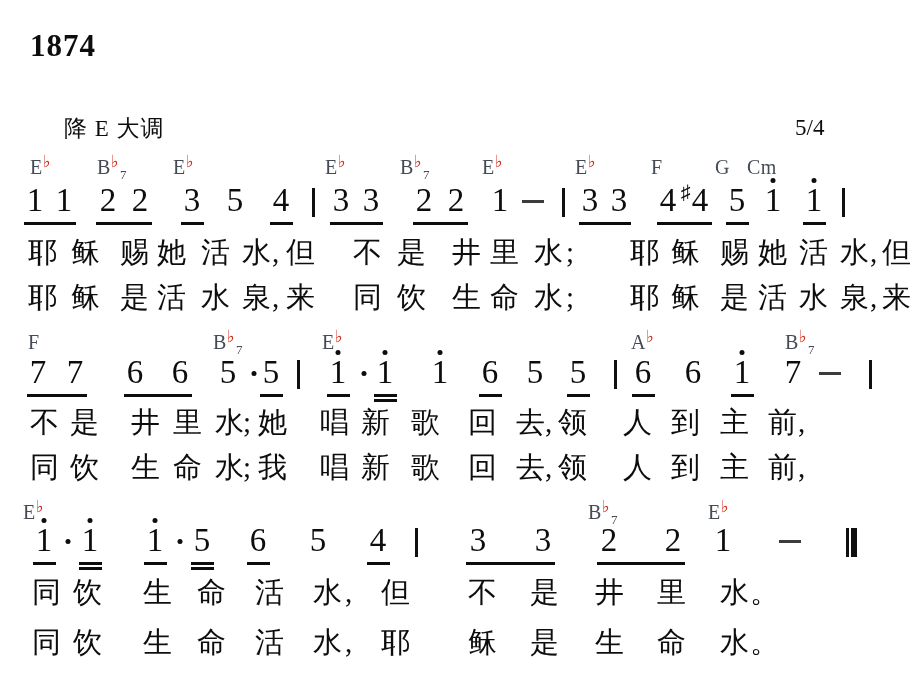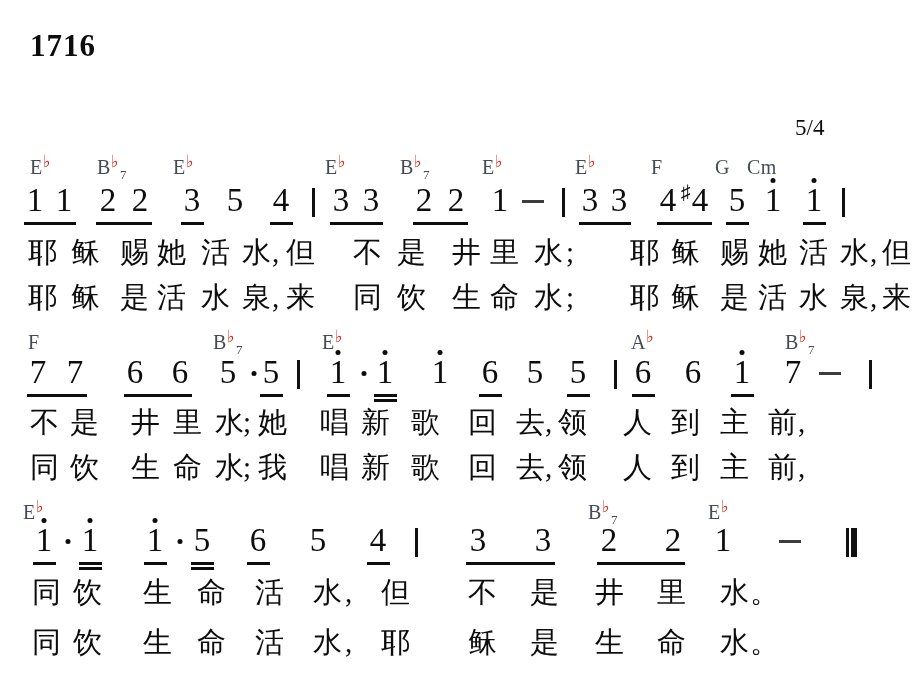--- a/index.html
+++ b/index.html
@@ -21,21 +21,22 @@
   .bar-thick{position:absolute;width:6px;height:29px;background:#101010;}
   .dash{position:absolute;width:22px;height:3px;background:#3c3c3c;transform:translateX(-50%);}
   .rdot{position:absolute;width:5px;height:5px;border-radius:50%;background:#0d0d0d;transform:translateX(-50%);}
   .sharp{position:absolute;transform:translateX(-50%);font-size:20px;line-height:20px;}
   .lyr{position:absolute;font-size:29px;line-height:31px;white-space:nowrap;}
 </style>
 </head>
 <body>
 
 <div id="page">
-  <div class="hymn-number">1716</div>
+  <div class="hymn-number">1874</div>
+  <div class="key-sig">降 E 大调</div>
   <div class="time-sig">5/4</div>
   <div id="score"></div>
 <div class="chord" style="left: 30px; top: 157px; color: rgb(69, 75, 85);"><span class="chord-root">E</span><span class="chord-flat" style="color: rgb(211, 42, 26);">♭</span></div>
     <div class="chord" style="left: 97px; top: 157px; color: rgb(69, 75, 85);"><span class="chord-root">B</span><span class="chord-flat" style="color: rgb(211, 42, 26);">♭</span><span class="chord-sub">7</span></div>
     <div class="chord" style="left: 173px; top: 157px; color: rgb(69, 75, 85);"><span class="chord-root">E</span><span class="chord-flat" style="color: rgb(211, 42, 26);">♭</span></div>
     <div class="chord" style="left: 325px; top: 157px; color: rgb(69, 75, 85);"><span class="chord-root">E</span><span class="chord-flat" style="color: rgb(211, 42, 26);">♭</span></div>
     <div class="chord" style="left: 400px; top: 157px; color: rgb(69, 75, 85);"><span class="chord-root">B</span><span class="chord-flat" style="color: rgb(211, 42, 26);">♭</span><span class="chord-sub">7</span></div>
     <div class="chord" style="left: 482px; top: 157px; color: rgb(69, 75, 85);"><span class="chord-root">E</span><span class="chord-flat" style="color: rgb(211, 42, 26);">♭</span></div>
     <div class="chord" style="left: 575px; top: 157px; color: rgb(69, 75, 85);"><span class="chord-root">E</span><span class="chord-flat" style="color: rgb(211, 42, 26);">♭</span></div>
     <div class="chord" style="left: 651px; top: 157px; color: rgb(69, 75, 85);"><span class="chord-root">F</span></div>

